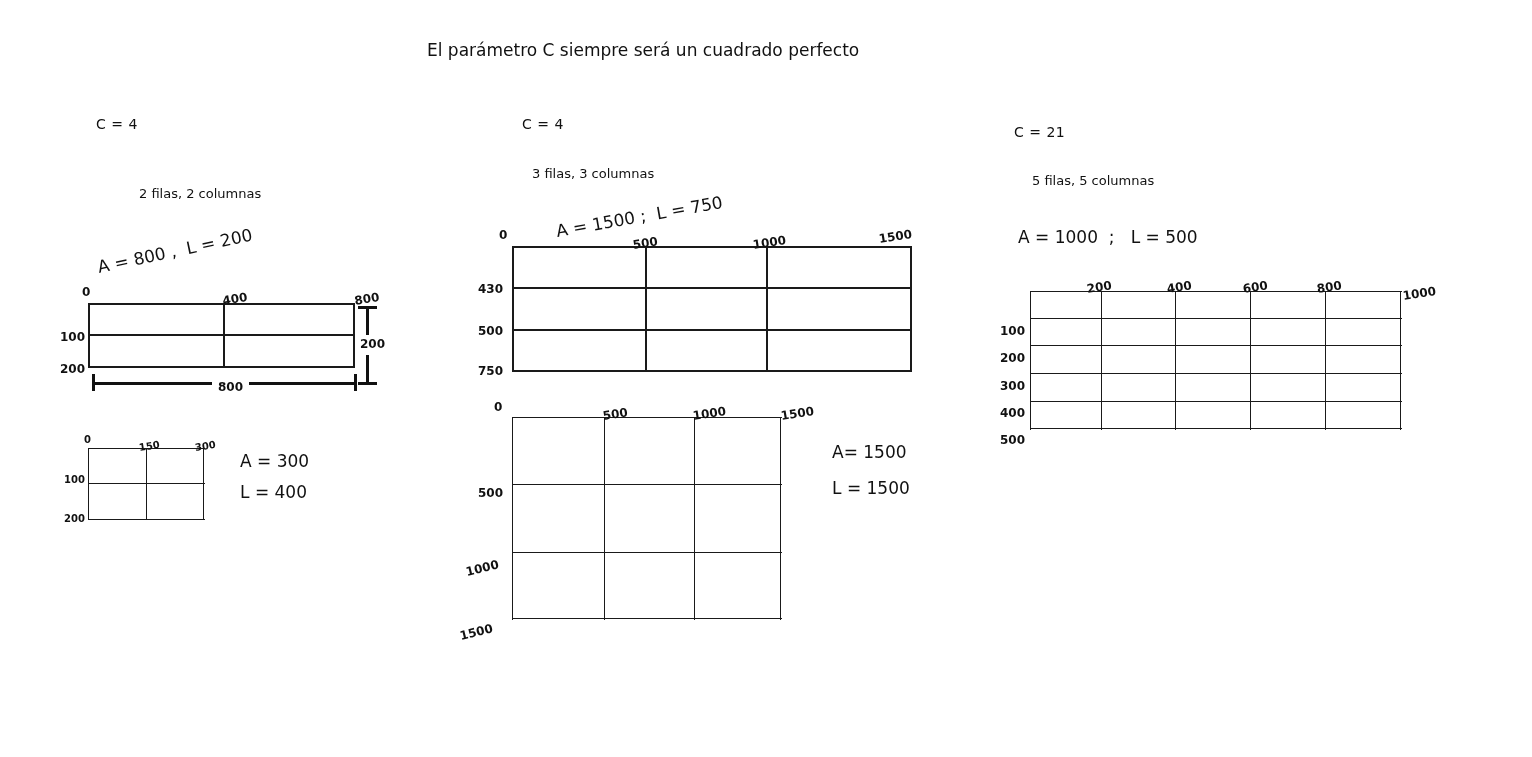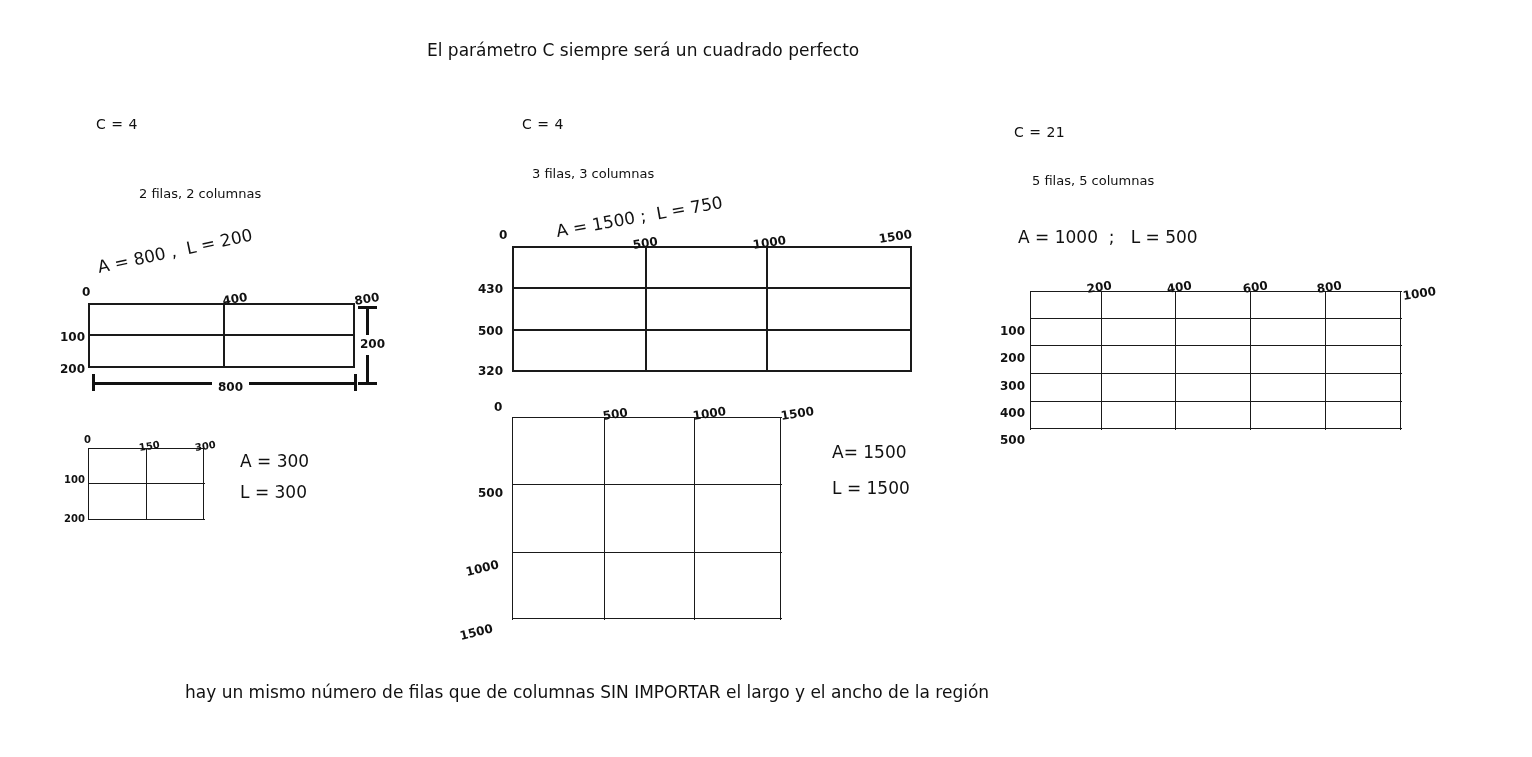--- a/index.html
+++ b/index.html
@@ -114,21 +114,21 @@
     <div class="gl" style="left:58px;top:0;   width:1.2px; height:72px;"></div>
     <div class="gl" style="left:115px;top:0;  width:1.2px; height:72px;"></div>
   </div>
   <div class="txt tick-sm" style="left:84px;  top:434px;">0</div>
   <div class="txt tick-sm rot-c" style="left:140px; top:442px;">150</div>
   <div class="txt tick-sm rot-c" style="left:196px; top:442px;">300</div>
   <div class="txt tick-sm" style="left:64px;  top:474px;">100</div>
   <div class="txt tick-sm" style="left:64px;  top:513px;">200</div>
 
   <div class="txt lbl-big" style="left:240px; top:452px;">A = 300</div>
-  <div class="txt lbl-big" style="left:240px; top:483px;">L = 300</div>
+  <div class="txt lbl-big" style="left:240px; top:483px;">L = 400</div>
 
   <div class="txt hdr" style="left:522px; top:116px;">C = 4</div>
   <div class="txt sub" style="left:532px; top:167px;">3 filas, 3 columnas</div>
 
   <div class="txt lbl-big rot-b" style="left:558px; top:222px;">A = 1500 ;  L = 750</div>
 
   <div class="grid" style="left:512px; top:246px; width:400px; height:126px;">
     <div class="gl" style="left:0;    top:0;    width:400px; height:1.5px;"></div>
     <div class="gl" style="left:0;    top:41px; width:400px; height:1.5px;"></div>
     <div class="gl" style="left:0;    top:83px; width:400px; height:1.5px;"></div>
@@ -137,21 +137,21 @@
     <div class="gl" style="left:133px;top:0;    width:1.5px; height:126px;"></div>
     <div class="gl" style="left:254px;top:0;    width:1.5px; height:126px;"></div>
     <div class="gl" style="left:398px;top:0;    width:1.5px; height:126px;"></div>
   </div>
   <div class="txt tick" style="left:499px; top:229px;">0</div>
   <div class="txt tick rot-c" style="left:634px; top:239px;">500</div>
   <div class="txt tick rot-c" style="left:754px; top:239px;">1000</div>
   <div class="txt tick rot-c" style="left:880px; top:233px;">1500</div>
   <div class="txt tick" style="left:478px; top:283px;">430</div>
   <div class="txt tick" style="left:478px; top:325px;">500</div>
-  <div class="txt tick" style="left:478px; top:365px;">320</div>
+  <div class="txt tick" style="left:478px; top:365px;">750</div>
 
   <div class="grid" style="left:512px; top:417px; width:270px; height:203px;">
     <div class="gl" style="left:0;    top:0;    width:270px; height:1.2px;"></div>
     <div class="gl" style="left:0;    top:67px; width:270px; height:1.2px;"></div>
     <div class="gl" style="left:0;    top:135px;width:270px; height:1.2px;"></div>
     <div class="gl" style="left:0;    top:201px;width:270px; height:1.2px;"></div>
     <div class="gl" style="left:0;    top:0;    width:1.2px; height:203px;"></div>
     <div class="gl" style="left:92px; top:0;    width:1.2px; height:203px;"></div>
     <div class="gl" style="left:182px;top:0;    width:1.2px; height:203px;"></div>
     <div class="gl" style="left:268px;top:0;    width:1.2px; height:203px;"></div>
@@ -190,15 +190,14 @@
   <div class="txt tick rot-c" style="left:1168px; top:283px;">400</div>
   <div class="txt tick rot-c" style="left:1244px; top:283px;">600</div>
   <div class="txt tick rot-c" style="left:1318px; top:283px;">800</div>
   <div class="txt tick rot-c" style="left:1404px; top:290px;">1000</div>
   <div class="txt tick" style="left:1000px; top:325px;">100</div>
   <div class="txt tick" style="left:1000px; top:352px;">200</div>
   <div class="txt tick" style="left:1000px; top:380px;">300</div>
   <div class="txt tick" style="left:1000px; top:407px;">400</div>
   <div class="txt tick" style="left:1000px; top:434px;">500</div>
 
-  <div class="txt footer" style="left:185px; top:679px;">hay un mismo número de filas que de columnas SIN IMPORTAR el largo y el ancho de la región</div>
 
 </div>
 
 </body></html>

